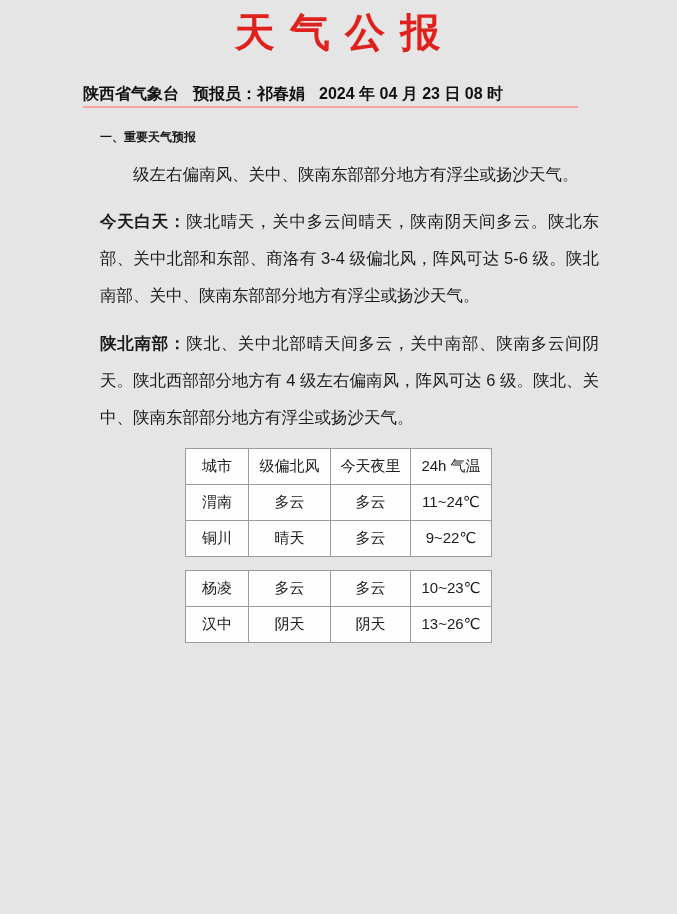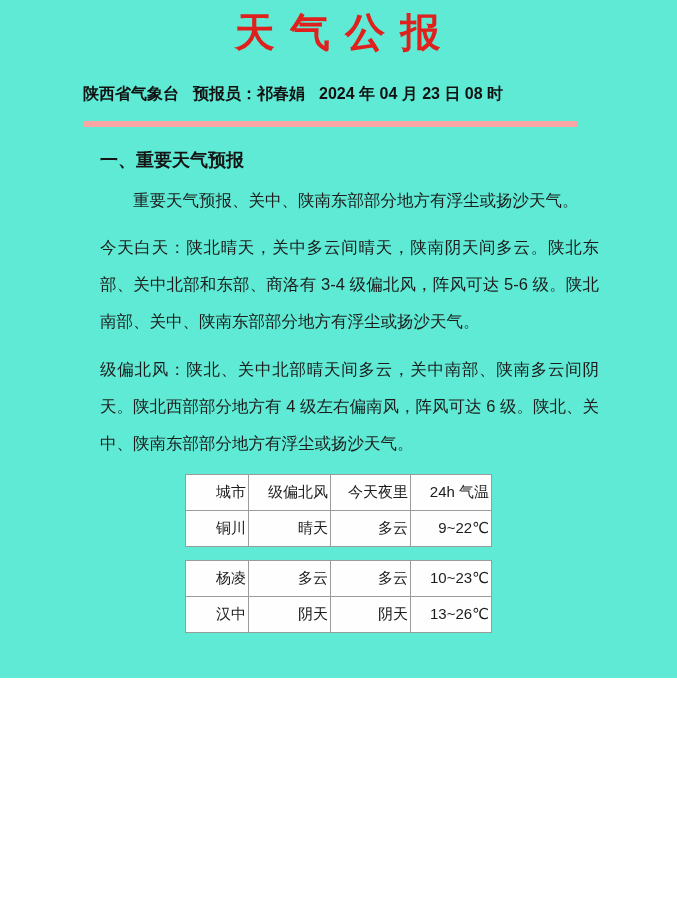--- a/index.html
+++ b/index.html
@@ -4,71 +4,71 @@
 <style>
   * { margin: 0; padding: 0; box-sizing: border-box; }
   html, body { background: #ffffff; }
   body {
     font-family: "Liberation Sans", "DejaVu Sans", sans-serif;
     color: #1c1c1c;
   }
   .page {
     position: relative;
     width: 677px;
-    height: 678px;
-    background: #5eead4;
+    height: 914px;
+    background: #e5e5e5;
     overflow: hidden;
   }
   .doc-title {
     padding-top: 8px;
     text-align: center;
     font-size: 40px;
     font-weight: bold;
     color: #e0201c;
     letter-spacing: 2px;
     line-height: 1.2;
   }
   .meta-line {
     margin: 28px 0 0 83px;
     width: 495px;
-    border-bottom: 6px solid #fca5a5;
-    padding-bottom: 16px;
+    border-bottom: 2px solid #fca5a5;
+    padding-bottom: 1px;
     font-size: 16px;
     font-weight: bold;
     color: #111111;
     white-space: nowrap;
   }
   .meta-line .sep { display: inline-block; width: 14px; }
   .section-heading {
     margin: 21px 80px 0 100px;
-    font-size: 18px;
+    font-size: 12px;
     font-weight: bold;
     color: #151515;
   }
   .body-para {
     margin: 10px 78px 0 100px;
     font-size: 16.5px;
     line-height: 2.25;
     text-align: justify;
     color: #1c1c1c;
   }
   .body-para.indented { text-indent: 2em; }
-  .para-prefix { font-weight: normal; }
+  .para-prefix { font-weight: bold; }
   .weather-table {
     margin: 12px 0 0 185px;
     border-collapse: collapse;
     table-layout: fixed;
     font-size: 15px;
     color: #1c1c1c;
   }
   .weather-table.second { margin-top: 13px; }
   .weather-table td, .weather-table th {
     border: 1px solid #9b9b9b;
     height: 36px;
-    text-align: right;
+    text-align: center;
     vertical-align: middle;
     font-weight: normal;
     background: #fefefe;
     padding: 0 2px;
   }
   .col-city { width: 63px; }
   .col-day { width: 82px; }
   .col-night { width: 80px; }
   .col-temp { width: 81px; }
 </style>
@@ -77,39 +77,45 @@
 
 <div class="page">
 
   <div class="doc-title">天 气 公 报</div>
 
   <div class="meta-line">
     <span>陕西省气象台</span><span class="sep"></span><span>预报员：</span><span>祁春娟</span><span class="sep"></span><span>2024 年 04 月 23 日 08 时</span>
   </div>
 
   <div class="section-heading">一、重要天气预报</div>
-  <div class="body-para indented">重要天气预报、关中、陕南东部部分地方有浮尘或扬沙天气。</div>
+  <div class="body-para indented">级左右偏南风、关中、陕南东部部分地方有浮尘或扬沙天气。</div>
 
   <div class="body-para"><span class="para-prefix">今天白天：</span><span>陕北晴天，关中多云间晴天，陕南阴天间多云。陕北东部、关中北部和东部、商洛有 3-4 级偏北风，阵风可达 5-6 级。陕北南部、关中、陕南东部部分地方有浮尘或扬沙天气。</span></div>
-  <div class="body-para"><span class="para-prefix">级偏北风：</span><span>陕北、关中北部晴天间多云，关中南部、陕南多云间阴天。陕北西部部分地方有 4 级左右偏南风，阵风可达 6 级。陕北、关中、陕南东部部分地方有浮尘或扬沙天气。</span></div>
+  <div class="body-para"><span class="para-prefix">陕北南部：</span><span>陕北、关中北部晴天间多云，关中南部、陕南多云间阴天。陕北西部部分地方有 4 级左右偏南风，阵风可达 6 级。陕北、关中、陕南东部部分地方有浮尘或扬沙天气。</span></div>
 
 
   <table class="weather-table">
     <colgroup>
         <col class="col-city">
         <col class="col-day">
         <col class="col-night">
         <col class="col-temp">
       </colgroup>
     <tbody>
       <tr>
         <th>城市</th>
         <th>级偏北风</th>
         <th>今天夜里</th>
         <th>24h 气温</th>
+      </tr>
+      <tr>
+        <td>渭南</td>
+        <td>多云</td>
+        <td>多云</td>
+        <td>11~24℃</td>
       </tr>
       <tr>
         <td>铜川</td>
         <td>晴天</td>
         <td>多云</td>
         <td>9~22℃</td>
       </tr>
     </tbody>
   </table>
 

